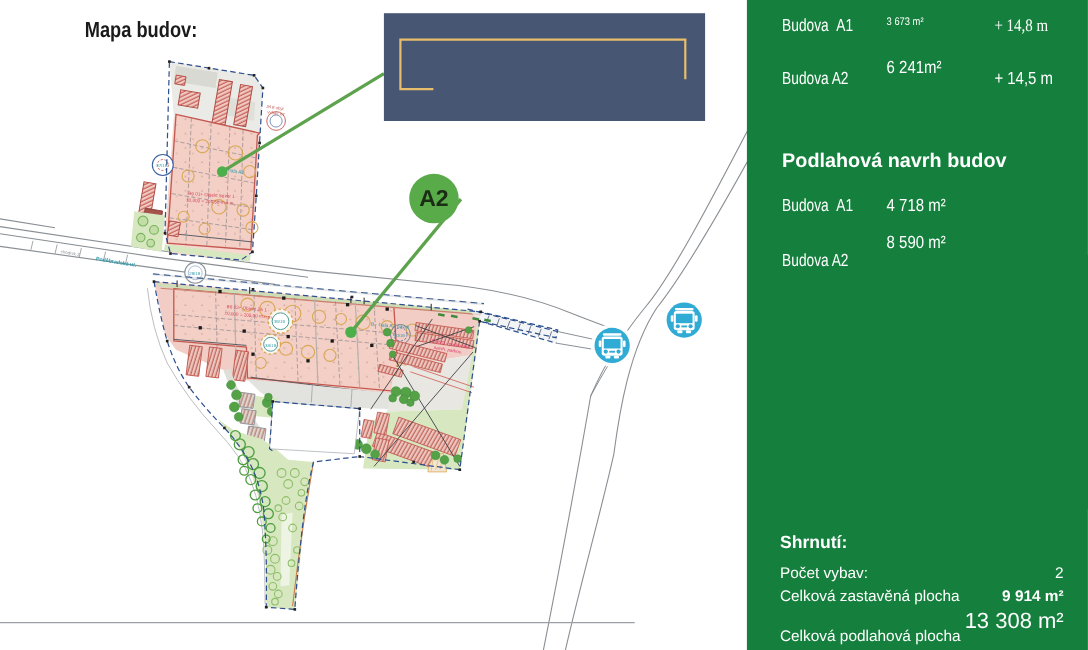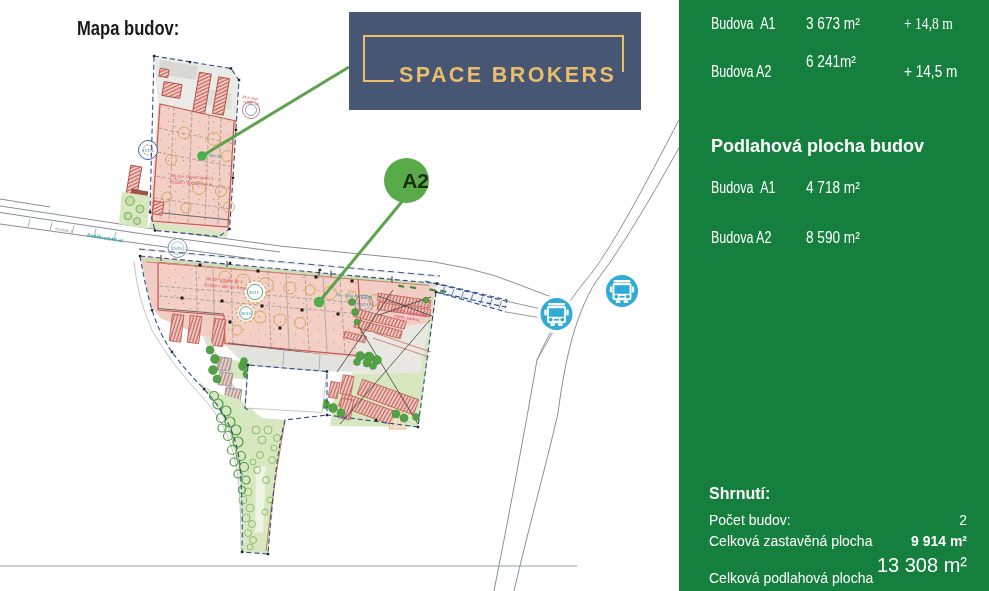--- a/index.html
+++ b/index.html
@@ -5,21 +5,21 @@
 html,body{margin:0;padding:0;}
 body{width:989px;height:591px;position:relative;font-family:"Liberation Sans",sans-serif;background:#fff;overflow:hidden;}
 #map{position:absolute;left:0;top:0;width:680px;height:591px;}
 #title{position:absolute;left:77px;top:17px;font-size:20px;font-weight:bold;color:#1a1a1a;transform:scaleX(0.83);transform-origin:0 0;white-space:nowrap;}
 #logo{position:absolute;left:349px;top:12px;width:292px;height:98px;background:#475673;}
 #logotext{position:absolute;left:50px;top:51px;font-size:21.5px;font-weight:bold;color:#e8bd6c;letter-spacing:2.4px;white-space:nowrap;}
 #sidebar{position:absolute;left:679px;top:0;width:310px;height:591px;background:#15803d;color:#fff;}
 .sb{position:absolute;white-space:nowrap;}
 .n{display:inline-block;transform:scaleX(0.78);transform-origin:0 0;}
 .v{display:inline-block;transform:scaleX(0.85);transform-origin:0 0;}
-#badge{position:absolute;left:384px;top:158px;width:45px;height:45px;border-radius:50%;background:#59aa48;color:#1a2e14;font-size:21px;font-weight:bold;text-align:right;line-height:45px;}
+#badge{position:absolute;left:372px;top:158px;width:45px;height:45px;border-radius:50%;background:#59aa48;color:#1a2e14;font-size:21px;font-weight:bold;text-align:center;line-height:45px;}
 </style>
 </head>
 <body>
 <div id="map">
 <svg width="680" height="591" viewBox="0 0 680 591">
 <defs>
 <pattern id="pk" width="3.2" height="6" patternUnits="userSpaceOnUse" patternTransform="rotate(10)">
   <rect width="3.2" height="6" fill="#eec6be"></rect>
   <path d="M1,0 V6" stroke="#b85a50" stroke-width="1"></path>
 </pattern>
@@ -392,35 +392,34 @@
 <rect x="-2.6" y="4.9" width="5.2" height="1.7" fill="#2fabd5"></rect>
 </g>
 </g>
 </svg>
 </div>
 <div id="title">Mapa budov:</div>
 <div id="logo">
 <svg width="292" height="98" viewBox="0 0 292 98">
 <path d="M45,69 H15 V24 H274 V60" fill="none" stroke="#e8bd6c" stroke-width="2"></path>
 </svg>
-<div id="logotext">SPACE BROKERS</div>
 </div>
 <div id="badge">A2</div>
 <div id="sidebar">
 <div class="sb" style="left:32px;top:15px;font-size:16px;"><span class="n">Budova&nbsp;&nbsp;A1</span></div>
-<div class="sb" style="left:127px;top:15px;font-size:16px;"><span class="v">3 673 m²</span></div>
+<div class="sb" style="left:127px;top:15px;font-size:10px;"><span class="v">3 673 m²</span></div>
 <div class="sb" style="left:225px;top:15px;font-size:16px;font-family:Liberation Serif, serif;"><span class="v">+ 14,8 m</span></div>
 <div class="sb" style="left:32px;top:63px;font-size:16px;"><span class="n">Budova A2</span></div>
 <div class="sb" style="left:127px;top:53px;font-size:16px;"><span class="v">6 241m²</span></div>
 <div class="sb" style="left:225px;top:63px;font-size:16px;"><span class="v">+ 14,5 m</span></div>
-<div class="sb" style="left:32px;top:136px;font-size:18px;font-weight:bold;">Podlahová plocha budov</div>
+<div class="sb" style="left:32px;top:136px;font-size:18px;font-weight:bold;">Podlahová navrh budov</div>
 <div class="sb" style="left:32px;top:179px;font-size:16px;"><span class="n">Budova&nbsp;&nbsp;A1</span></div>
 <div class="sb" style="left:127px;top:179px;font-size:16px;"><span class="v">4 718 m²</span></div>
 <div class="sb" style="left:32px;top:229px;font-size:16px;"><span class="n">Budova A2</span></div>
-<div class="sb" style="left:127px;top:229px;font-size:16px;"><span class="v">8 590 m²</span></div>
+<div class="sb" style="left:127px;top:212px;font-size:16px;"><span class="v">8 590 m²</span></div>
 <div class="sb" style="left:30px;top:485px;font-size:16px;font-weight:bold;">Shrnutí:</div>
-<div class="sb" style="left:30px;top:512px;font-size:14px;">Počet budov:</div>
+<div class="sb" style="left:30px;top:512px;font-size:14px;">Počet vybav:</div>
 <div class="sb" style="right:22px;top:512px;font-size:14px;">2</div>
 <div class="sb" style="left:30px;top:533px;font-size:14px;">Celková zastavěná plocha</div>
 <div class="sb" style="right:22px;top:533px;font-size:14px;font-weight:bold;">9 914 m²</div>
 <div class="sb" style="left:30px;top:554px;font-size:14px;margin-top:16px;">Celková podlahová plocha</div>
 <div class="sb" style="right:22px;top:554px;font-size:20px;">13 308 m²</div>
 </div>
 
 </body></html>

